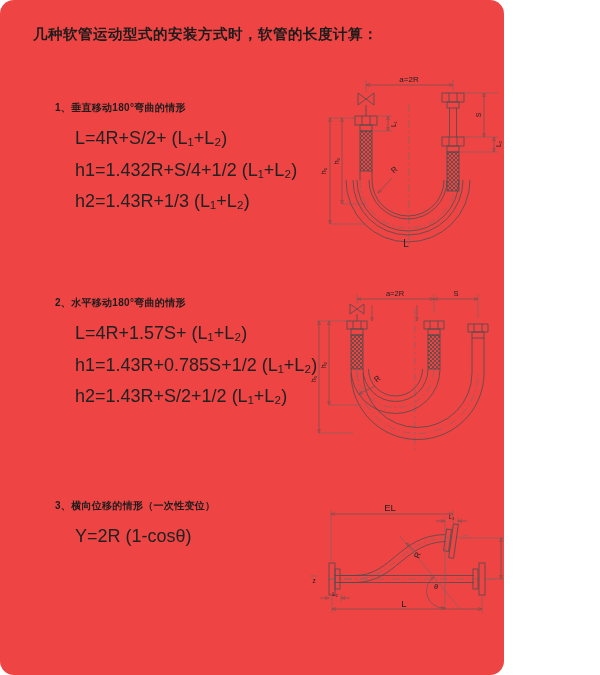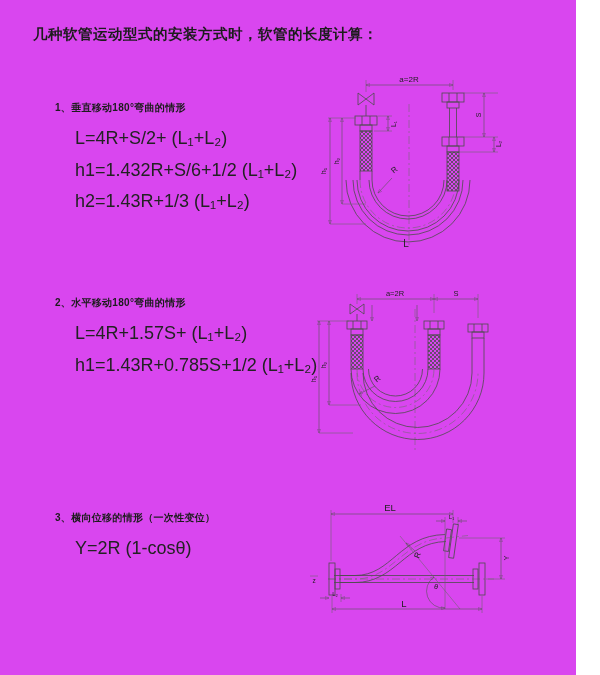--- a/index.html
+++ b/index.html
@@ -1,20 +1,21 @@
 <!DOCTYPE html>
 <html><head>
 <meta charset="utf-8">
 <style>
   html,body { margin:0; padding:0; background:#ffffff; }
   .page {
-    position:relative; width:576px; height:675px;
-    background:#d946ef; overflow:hidden;
+    position:relative; width:504px; height:675px;
+    background:#ef4444; overflow:hidden;
     font-family:"Liberation Sans","DejaVu Sans",sans-serif;
     color:#1c1c1c;
+    border-radius:14px;
   }
   .title {
     position:absolute; left:33px; top:25px;
     font-size:14.5px; font-weight:600; letter-spacing:0.5px;
     white-space:pre;
   }
   .section { position:absolute; left:55px; }
   .sec-heading { font-size:10px; font-weight:600; letter-spacing:0.3px; white-space:pre; }
   .formulas { margin:8px 0 0 20px; }
   .formula { font-size:18px; line-height:31.5px; white-space:pre; color:#222; }
@@ -33,21 +34,21 @@
 <body>
 
 <div class="page">
 
   <div class="title">几种软管运动型式的安装方式时，软管的长度计算：</div>
 
   <div class="section" style="top:101px;">
     <div class="sec-heading">1、垂直移动180°弯曲的情形</div>
     <div class="formulas">
       <div class="formula">L=4R+S/2+ (L₁+L₂)</div>
-      <div class="formula">h1=1.432R+S/6+1/2 (L₁+L₂)</div>
+      <div class="formula">h1=1.432R+S/4+1/2 (L₁+L₂)</div>
       <div class="formula">h2=1.43R+1/3 (L₁+L₂)</div>
     </div>
   </div>
 
   <div class="diag" style="left:308px; top:66px;">
     <svg width="202" height="200" viewBox="0 0 202 200">
       <defs>
         <marker id="ar1" viewBox="0 0 10 10" refX="9.5" refY="5" markerWidth="6.5" markerHeight="6.5" orient="auto-start-reverse">
           <path d="M0,1 L10,5 L0,9 z" fill="#4a4a4a" stroke="none"></path>
         </marker>
@@ -138,20 +139,21 @@
 
       <text x="98" y="181" font-size="10" text-anchor="middle">L</text>
     </svg>
   </div>
 
   <div class="section" style="top:296px;">
     <div class="sec-heading">2、水平移动180°弯曲的情形</div>
     <div class="formulas">
       <div class="formula">L=4R+1.57S+ (L₁+L₂)</div>
       <div class="formula">h1=1.43R+0.785S+1/2 (L₁+L₂)</div>
+      <div class="formula">h2=1.43R+S/2+1/2 (L₁+L₂)</div>
     </div>
   </div>
 
   <div class="diag" style="left:305px; top:283px;">
     <svg width="215" height="180" viewBox="0 0 215 180">
       <defs>
         <marker id="ar2" viewBox="0 0 10 10" refX="9.5" refY="5" markerWidth="6.5" markerHeight="6.5" orient="auto-start-reverse">
           <path d="M0,1 L10,5 L0,9 z" fill="#4a4a4a" stroke="none"></path>
         </marker>
         <pattern id="br2" patternUnits="userSpaceOnUse" width="4" height="4">
@@ -230,21 +232,21 @@
         <text font-size="7" text-anchor="middle" transform="rotate(-90 21 82)" x="21" y="82">h₂</text>
       </g>
 
       <g>
         <text font-size="8" text-anchor="middle" transform="rotate(-40 74 98)" x="74" y="98">R</text>
         <line class="dim" x1="70" y1="103" x2="54" y2="111" marker-end="url(#ar2)"></line>
       </g>
     </svg>
   </div>
 
-  <div class="section" style="top:511px;">
+  <div class="section" style="top:499px;">
     <div class="sec-heading">3、横向位移的情形（一次性变位）</div>
     <div class="formulas">
       <div class="formula">Y=2R (1-cosθ)</div>
     </div>
   </div>
 
   <div class="diag" style="left:298px; top:497px;">
     <svg width="230" height="135" viewBox="0 0 230 135">
       <defs>
         <marker id="ar3" viewBox="0 0 10 10" refX="9.5" refY="5" markerWidth="6.5" markerHeight="6.5" orient="auto-start-reverse">

